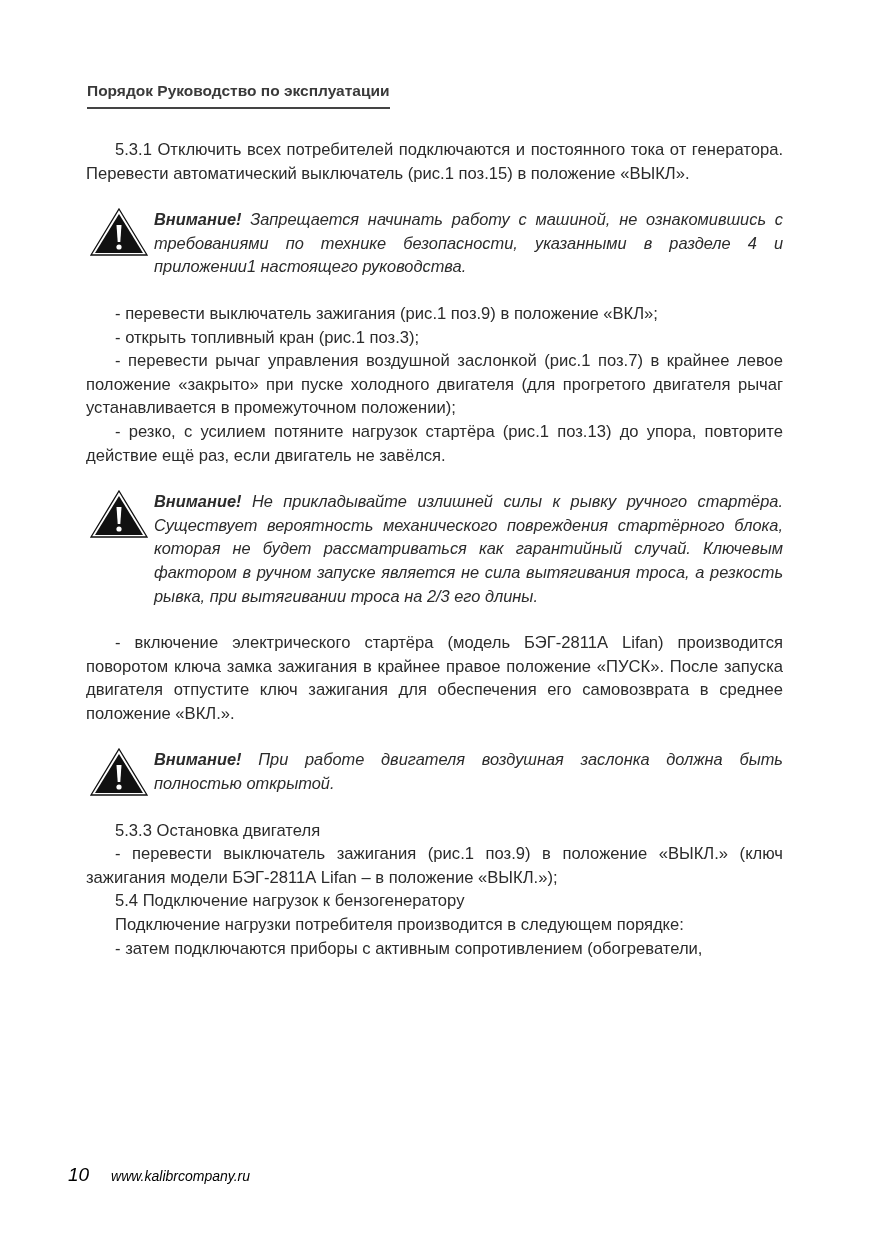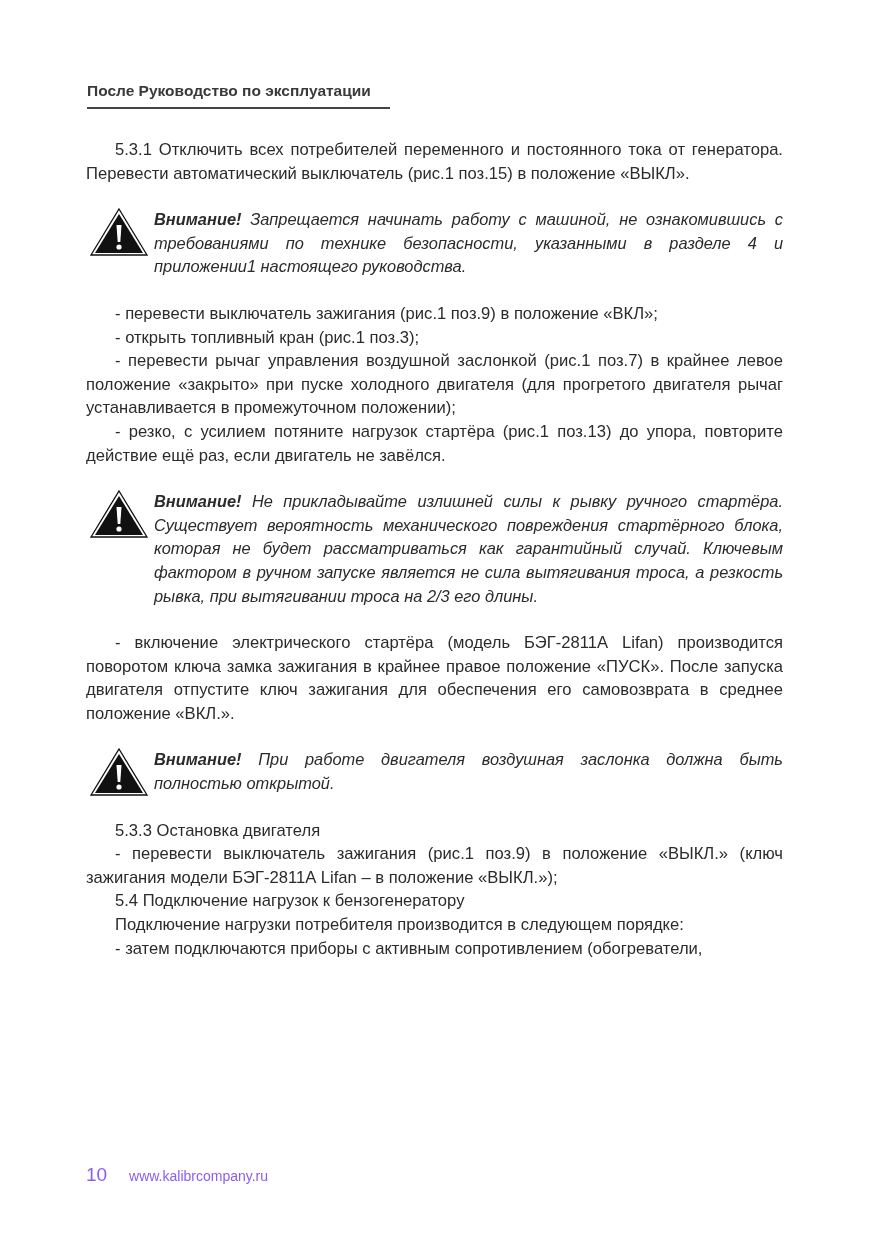--- a/index.html
+++ b/index.html
@@ -11,33 +11,33 @@
 
   .content { position: absolute; left: 86px; top: 138px; width: 697px; font-size: 16.6px; line-height: 23.6px; }
   .p { margin: 0; text-align: justify; text-indent: 29px; }
   .gap { height: 23px; }
 
   .warn { position: relative; padding-left: 68px; margin: 0; }
   .warn-icon { position: absolute; left: 4px; top: 0px; width: 58px; height: 48px; }
   .warn-text { font-style: italic; text-align: justify; font-size: 16.4px; line-height: 23.6px; }
   .warn-label { font-weight: bold; font-style: italic; }
 
-  .footer { position: absolute; left: 86px; top: 1164px; font-size: 14px; color: #8b5cf6; white-space: nowrap; }
+  .footer { position: absolute; left: 68px; top: 1164px; font-size: 14px; color: #000000; white-space: nowrap; font-style: italic; }
   .footer-page { font-size: 19px; margin-right: 18px; }
 </style>
 </head>
 <body>
 
 <div class="header">
-  <div class="header-title">После Руководство по эксплуатации</div>
+  <div class="header-title">Порядок Руководство по эксплуатации</div>
   <div class="header-rule"></div>
 </div>
 
 <div class="content">
-  <p class="p">5.3.1 Отключить всех потребителей переменного и постоянного тока от генератора. Перевести автоматический выключатель (рис.1 поз.15) в положение «ВЫКЛ».</p>
+  <p class="p">5.3.1 Отключить всех потребителей подключаются и постоянного тока от генератора. Перевести автоматический выключатель (рис.1 поз.15) в положение «ВЫКЛ».</p>
   <div class="gap"></div>
 
   <div class="warn">
     <svg class="warn-icon" viewBox="0 0 58 48">
       <polygon points="29,1 57,47 1,47" fill="#fff" stroke="#111" stroke-width="1.3"></polygon>
       <polygon points="29,6 53,45 5,45" fill="#111"></polygon>
       <path d="M26.5,17 L31.5,17 L30.3,34 L27.7,34 Z" fill="#fff"></path>
       <circle cx="29" cy="39" r="2.6" fill="#fff"></circle>
     </svg>
     <div class="warn-text"><span class="warn-label">Внимание!</span><span> Запрещается начинать работу с машиной, не ознакомившись с требованиями по технике безопасности, указанными в разделе 4 и приложении1 настоящего руководства.</span></div>

